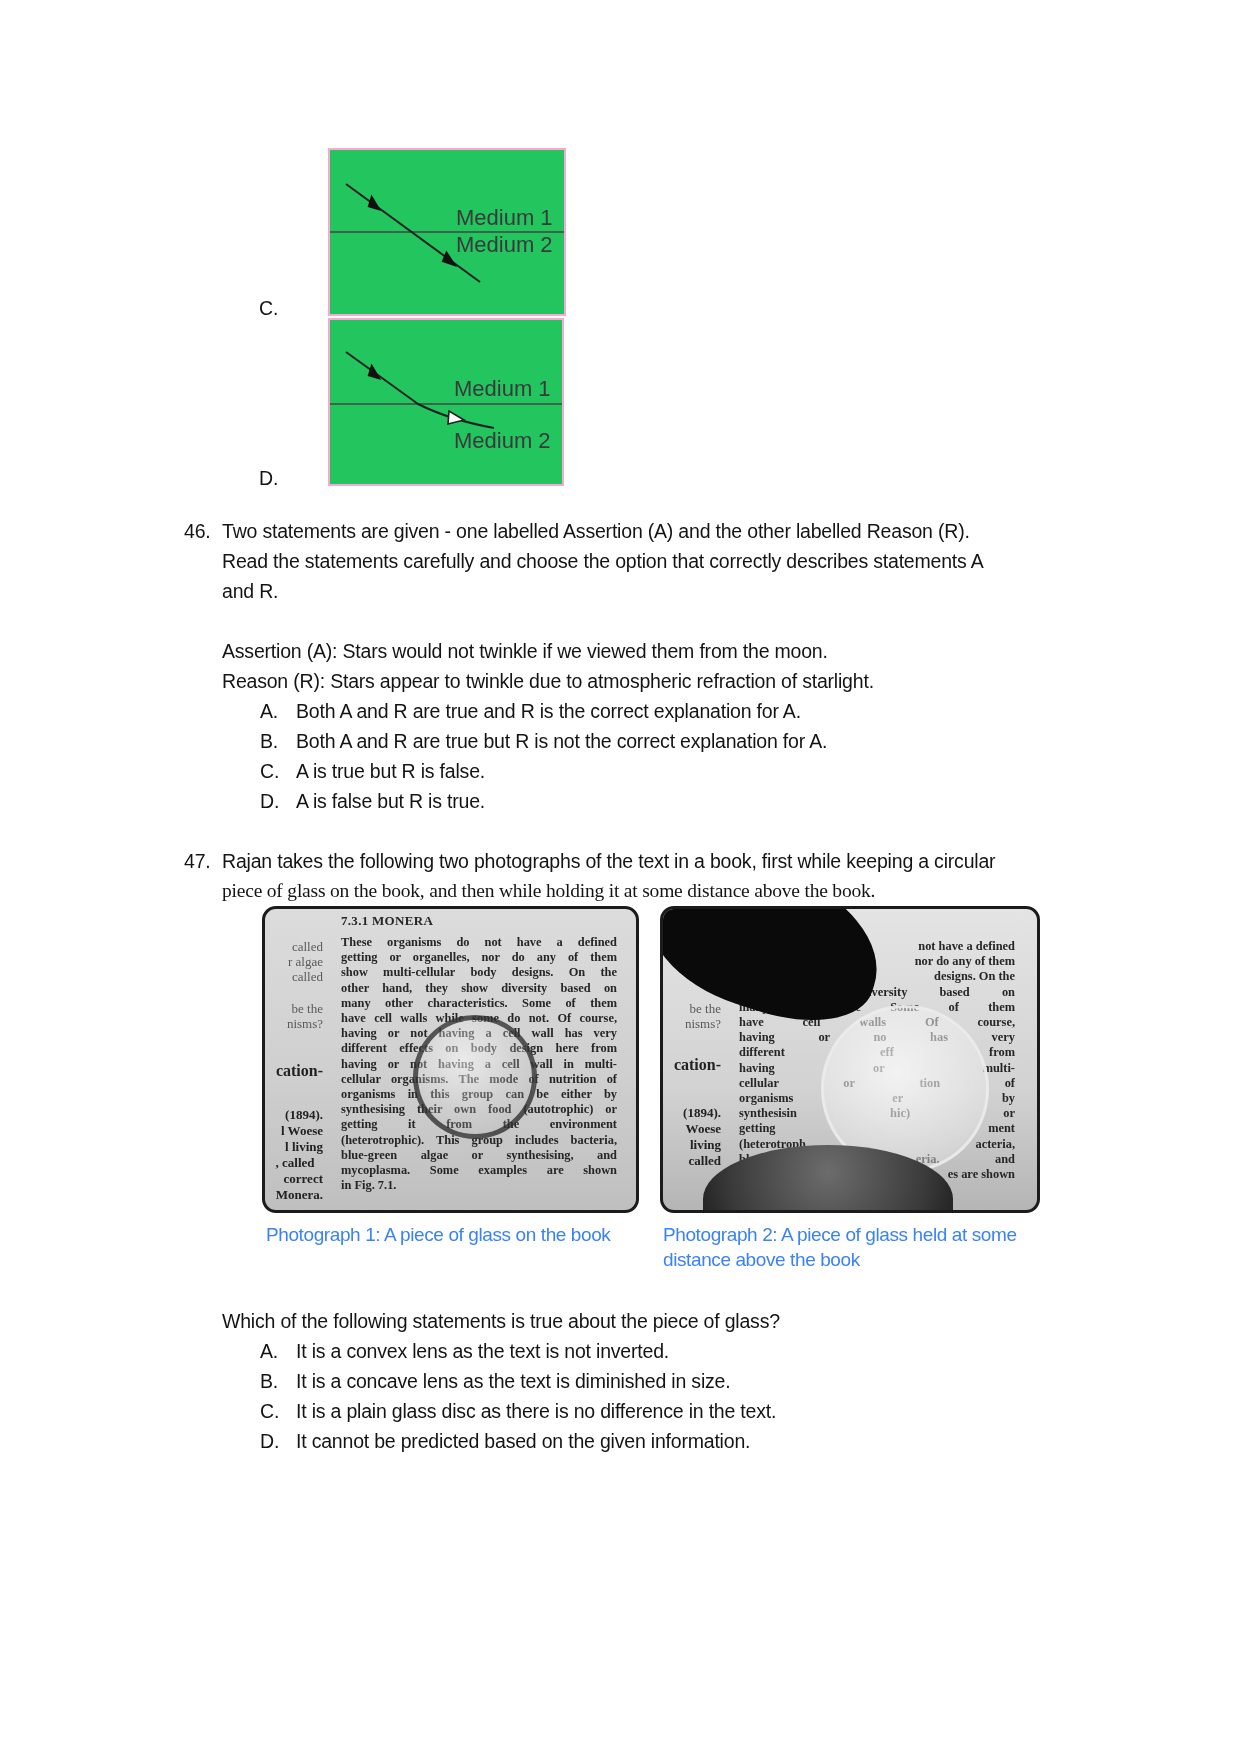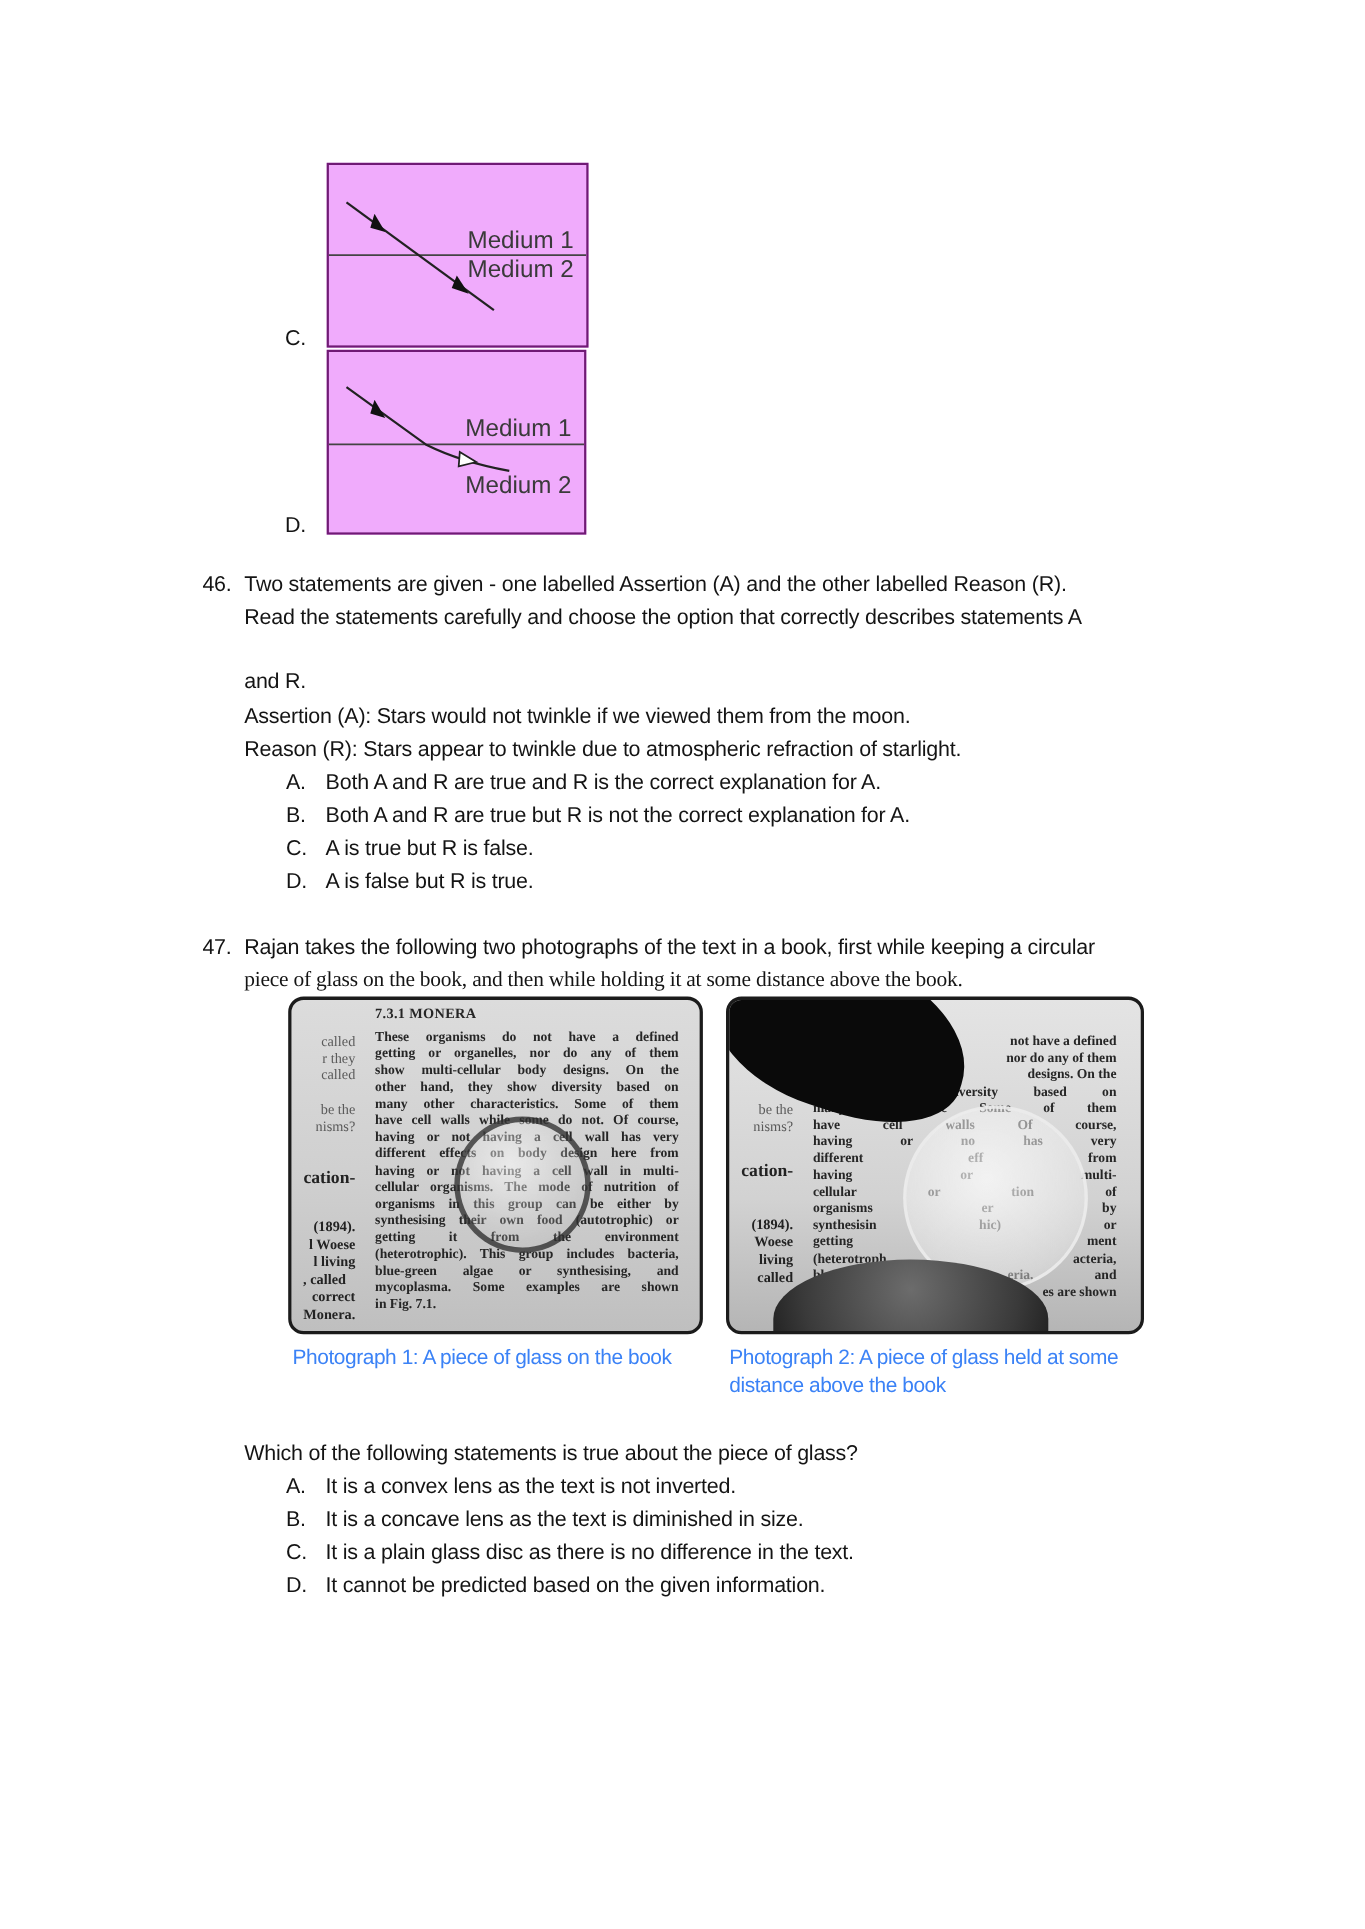--- a/index.html
+++ b/index.html
@@ -4,21 +4,21 @@
 <style>
   html, body { margin: 0; padding: 0; background: #ffffff; }
   body {
     width: 1241px; height: 1754px; position: relative; overflow: hidden;
     font-family: "Liberation Sans", sans-serif; color: #111111;
   }
   .abs { position: absolute; }
   .txt { font-family: "Liberation Sans", sans-serif; font-size: 19.5px; line-height: 30px; color: #141414; white-space: nowrap; letter-spacing: -0.2px; }
 
   
-  .diagram { position: absolute; border: 2px solid #701a75; background: #f0abfc; box-sizing: border-box; }
+  .diagram { position: absolute; border: 2px solid #f9a8d4; background: #22c55e; box-sizing: border-box; margin-left: 31px; }
   .diagram svg { position: absolute; left: 0; top: 0; }
   .med-label { position: absolute; font-family: "Liberation Sans", sans-serif; font-size: 22px; color: #3a3a3a; white-space: nowrap; }
 
   
   .photo {
     position: absolute; border: 3px solid #1b1b1b; border-radius: 14px; overflow: hidden;
     background: linear-gradient(180deg, #dcdcdc 0%, #cfcfcf 55%, #bfbfbf 100%);
     box-sizing: border-box;
   }
   .photo .margin-col { position: absolute; left: 2px; top: 0; width: 60px; font-family: "Liberation Serif", serif; color: #5a5a5a; }
@@ -71,21 +71,21 @@
     <polygon points="52,59 40,44 38,57" fill="#111" transform="rotate(8 45 54)"></polygon>
     <polygon points="134,100 119,91 118,104" fill="#fff" stroke="#222" stroke-width="1.6"></polygon>
   </svg>
   <div class="med-label" style="left:124px; top:56px;">Medium 1</div>
   <div class="med-label" style="left:124px; top:108px;">Medium 2</div>
 </div>
 
 <div class="abs txt" style="left:184px; top:516px;">46.</div>
 <div class="abs txt" style="left:222px; top:516px;">Two statements are given - one labelled Assertion (A) and the other labelled Reason (R).</div>
 <div class="abs txt" style="left:222px; top:546px;">Read the statements carefully and choose the option that correctly describes statements A</div>
-<div class="abs txt" style="left:222px; top:576px;margin-top:28px;">and R.</div>
+<div class="abs txt" style="left:222px; top:576px;">and R.</div>
 
 <div class="abs txt" style="left:222px; top:636px;">Assertion (A): Stars would not twinkle if we viewed them from the moon.</div>
 <div class="abs txt" style="left:222px; top:666px;">Reason (R): Stars appear to twinkle due to atmospheric refraction of starlight.</div>
 
 <div>
   <div class="abs txt" style="left:260px; top:696px;">A.</div>
   <div class="abs txt" style="left:296px; top:696px;">Both A and R are true and R is the correct explanation for A.</div>
   <div class="abs txt" style="left:260px; top:726px;">B.</div>
   <div class="abs txt" style="left:296px; top:726px;">Both A and R are true but R is not the correct explanation for A.</div>
   <div class="abs txt" style="left:260px; top:756px;">C.</div>
@@ -94,21 +94,21 @@
   <div class="abs txt" style="left:296px; top:786px;">A is false but R is true.</div>
 </div>
 
 <div class="abs txt" style="left:184px; top:846px;">47.</div>
 <div class="abs txt" style="left:222px; top:846px;">Rajan takes the following two photographs of the text in a book, first while keeping a circular</div>
 <div class="abs txt" style="left:222px; top:876px;font-family:Liberation Serif, serif;">piece of glass on the book, and then while holding it at some distance above the book.</div>
 
 <div class="photo" style="left:262px; top:906px; width:377px; height:307px;">
   <div class="margin-col">
     <div style="top:30px;">called</div>
-    <div style="top:45px;">r they</div>
+    <div style="top:45px;">r algae</div>
     <div style="top:60px;">called</div>
     <div style="top:92px;">be the</div>
     <div style="top:107px;">nisms?</div>
     <div class="dark" style="top:154px; font-size:16px;">cation-</div>
     <div class="dark" style="top:198px;">(1894).</div>
     <div class="dark" style="top:214px;">l Woese</div>
     <div class="dark" style="top:230px;">l living</div>
     <div class="dark" style="top:246px;text-align:center;">, called</div>
     <div class="dark" style="top:262px;">correct</div>
     <div class="dark" style="top:278px;">Monera.</div>

